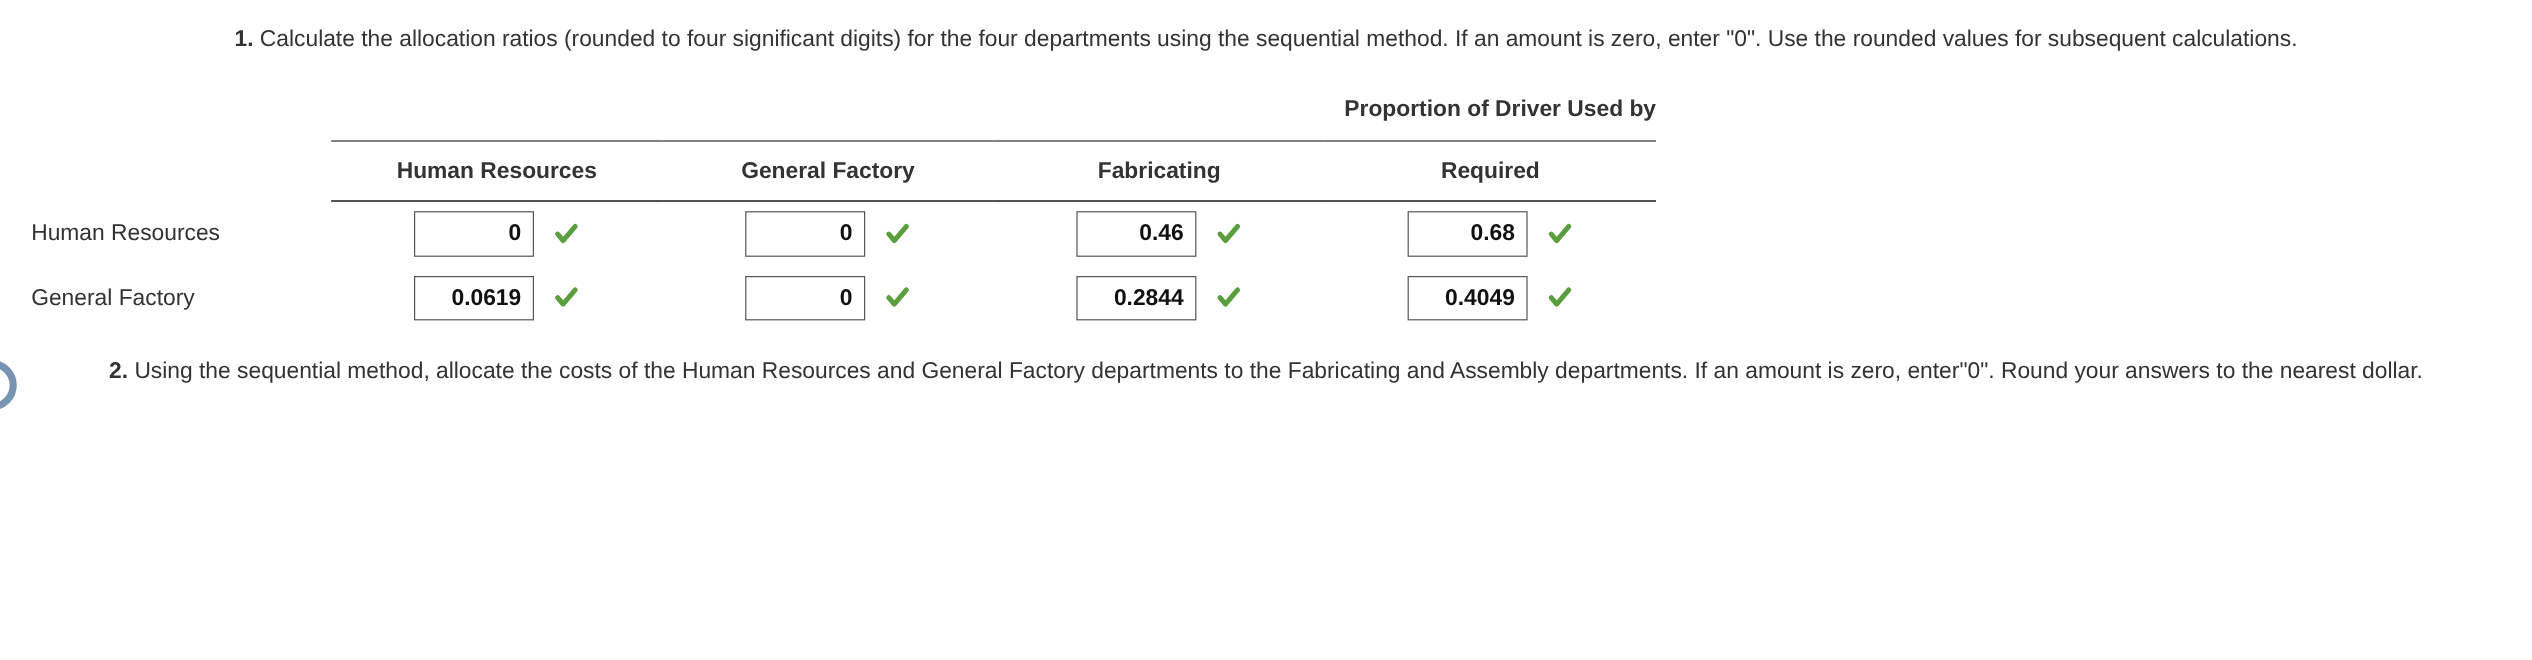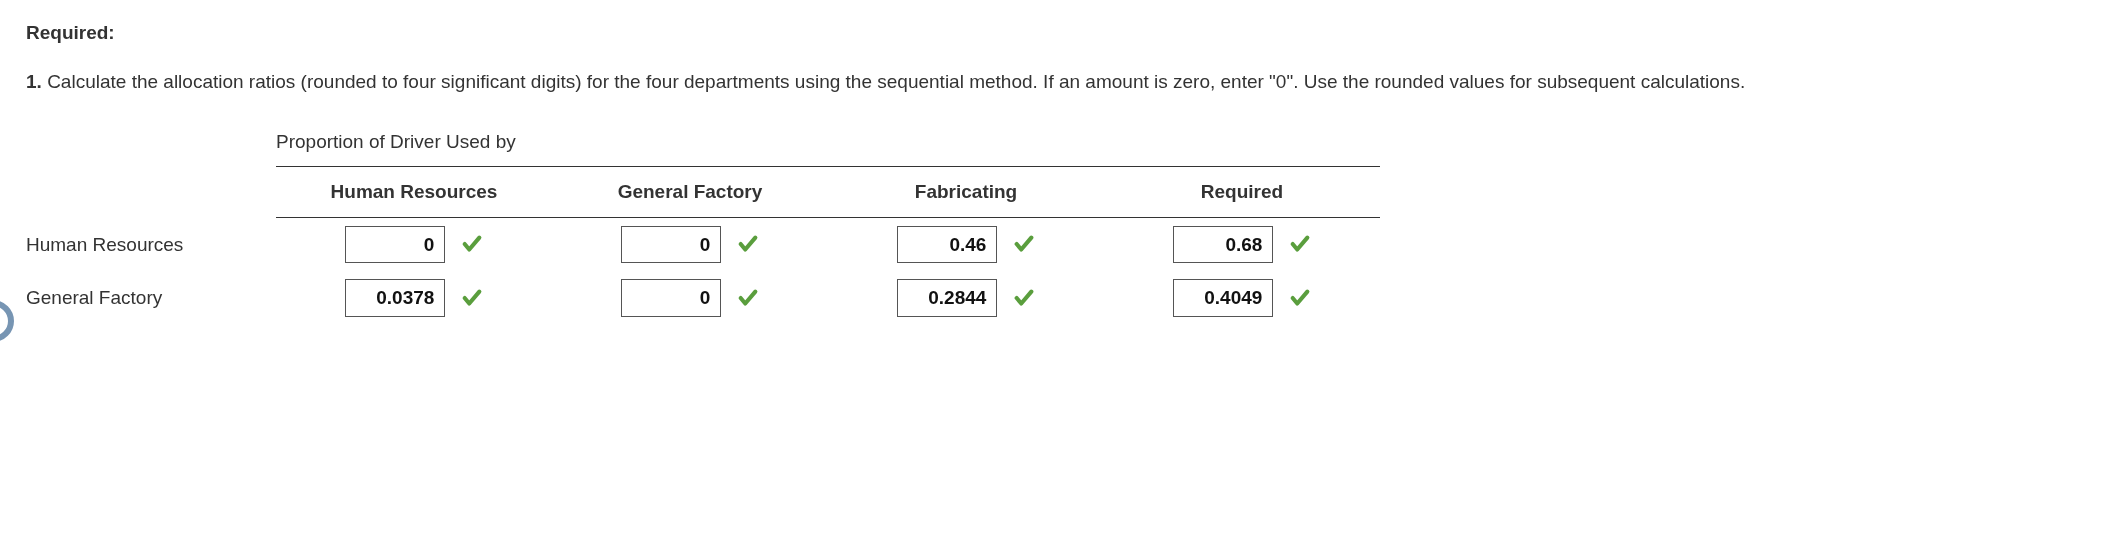--- a/index.html
+++ b/index.html
@@ -15,41 +15,42 @@
     padding: 18px 26px;
     width: 2110px;
     box-sizing: border-box;
   }
   .required-label {
     font-weight: 700;
     margin-bottom: 20px;
   }
   .question {
     margin: 0 0 24px 0;
+    text-align: center;
   }
   .question .num {
     font-weight: 700;
   }
   .table-wrap {
     margin: 10px 0 20px 0;
   }
   table {
     border-collapse: collapse;
     margin-left: 0;
   }
   .rowlabel-col {
     text-align: left;
     padding: 6px 40px 6px 0;
     min-width: 210px;
     font-weight: 400;
     color: #333;
   }
   .spanhead {
-    text-align: left;
-    font-weight: 400;
+    text-align: right;
+    font-weight: 700;
     padding: 6px 0 10px 0;
     border-bottom: 1.5px solid #333;
   }
   th.colhead {
     text-align: center;
     font-weight: 700;
     padding: 10px 28px 10px 28px;
     border-bottom: 1.5px solid #333;
     min-width: 220px;
   }
@@ -93,21 +94,20 @@
     box-sizing: border-box;
   }
 </style>
 </head>
 <body>
 
 <div class="page" style="position:relative;">
 
   <div class="circle-edge"></div>
 
-  <div class="required-label">Required:</div>
 
   <p class="question">
     <span class="num">1.</span><span> Calculate the allocation ratios (rounded to four significant digits) for the four departments using the sequential method. If an amount is zero, enter "0". Use the rounded values for subsequent calculations.</span>
   </p>
 
   <div class="table-wrap">
     <table>
       <thead>
         <tr>
           <th class="rowlabel-col"></th>
@@ -153,21 +153,21 @@
             <span class="check-icon">
               <svg viewBox="0 0 24 24">
                   <path fill="none" stroke="#5a9e3d" stroke-width="4.5" stroke-linecap="round" stroke-linejoin="round" d="M4 12 L9 18 L20 5"></path>
                 </svg>
             </span>
           </td>
         </tr>
         <tr>
           <td class="rowlabel-col">General Factory</td>
           <td class="cell">
-            <span class="input-box">0.0378</span>
+            <span class="input-box">0.0619</span>
             <span class="check-icon">
               <svg viewBox="0 0 24 24">
                   <path fill="none" stroke="#5a9e3d" stroke-width="4.5" stroke-linecap="round" stroke-linejoin="round" d="M4 12 L9 18 L20 5"></path>
                 </svg>
             </span>
           </td>
           <td class="cell">
             <span class="input-box">0</span>
             <span class="check-icon">
               <svg viewBox="0 0 24 24">
@@ -189,14 +189,17 @@
               <svg viewBox="0 0 24 24">
                   <path fill="none" stroke="#5a9e3d" stroke-width="4.5" stroke-linecap="round" stroke-linejoin="round" d="M4 12 L9 18 L20 5"></path>
                 </svg>
             </span>
           </td>
         </tr>
       </tbody>
     </table>
   </div>
 
+  <p class="question">
+    <span class="num">2.</span><span> Using the sequential method, allocate the costs of the Human Resources and General Factory departments to the Fabricating and Assembly departments. If an amount is zero, enter"0". Round your answers to the nearest dollar.</span>
+  </p>
 
 </div>
 
 </body></html>

